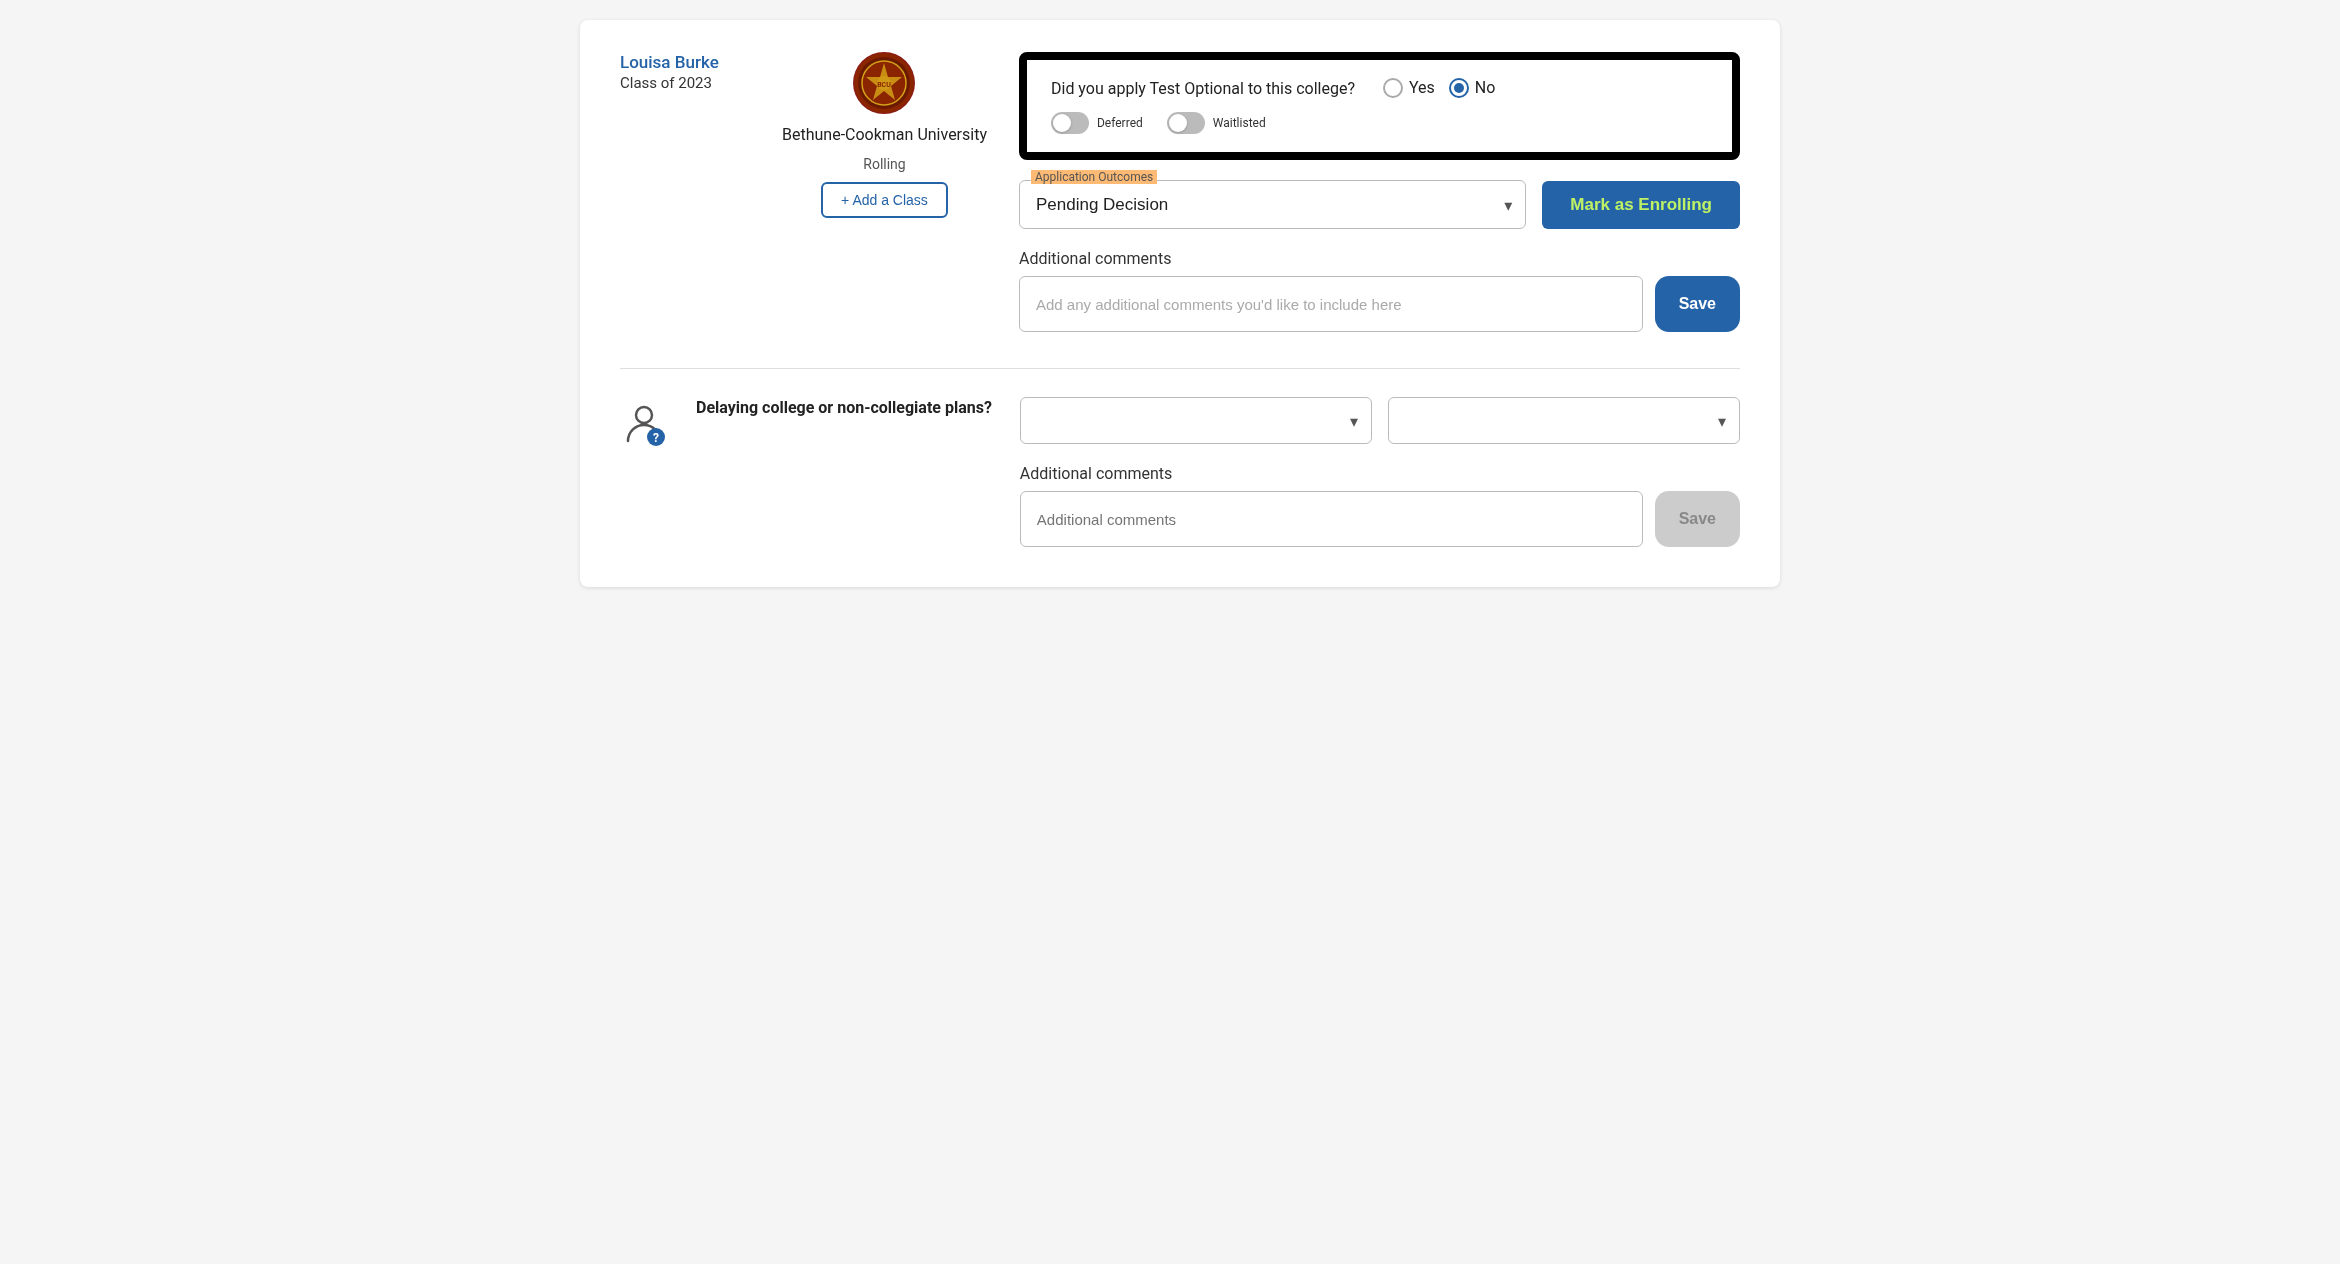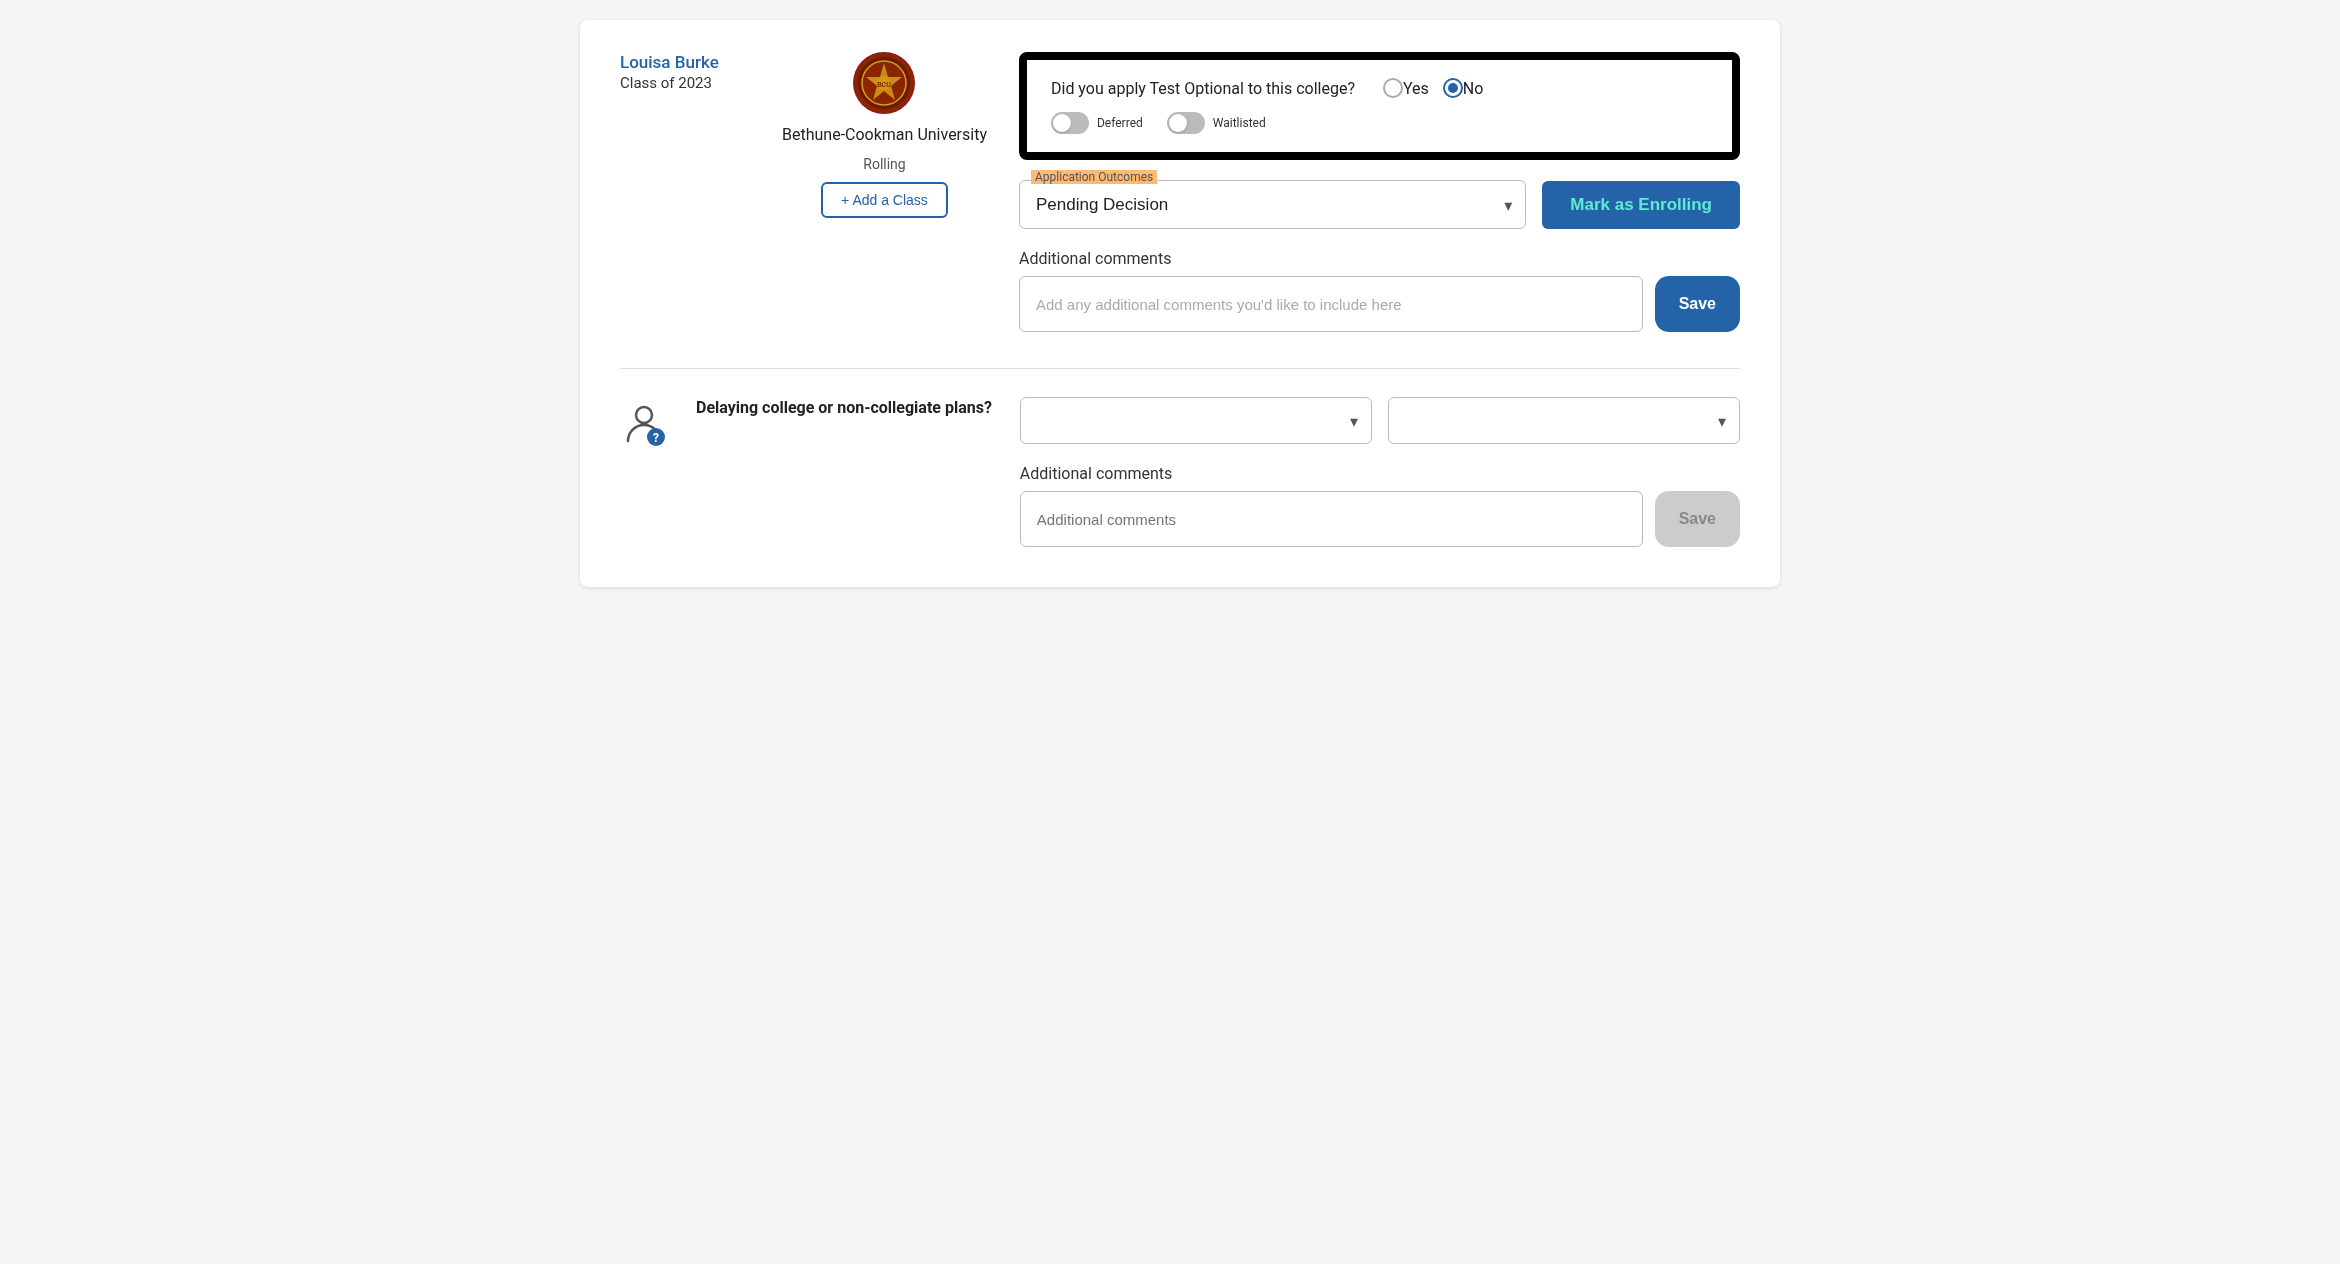--- a/index.html
+++ b/index.html
@@ -104,21 +104,21 @@
       color: #222;
     }
     .radio-group {
       display: flex;
       align-items: center;
       gap: 14px;
       margin-left: 12px;
     }
     .radio-option {
       display: flex;
-      align-items: center;
+      gap: 6px;
       font-size: 16px;
       color: #222;
       cursor: pointer;
     }
     .radio-circle {
       width: 20px;
       height: 20px;
       border-radius: 50%;
       border: 2px solid #aaa;
       background: #fff;
@@ -204,21 +204,21 @@
       position: absolute;
       right: 14px;
       top: 50%;
       transform: translateY(-50%);
       pointer-events: none;
       color: #555;
       font-size: 16px;
     }
     .mark-enrolling-btn {
       background: #2563a8;
-      color: #5eead4;
+      color: #bef264;
       border: none;
       border-radius: 6px;
       padding: 14px 28px;
       font-size: 17px;
       font-weight: 600;
       cursor: pointer;
       white-space: nowrap;
     }
 
     .comments-section {

